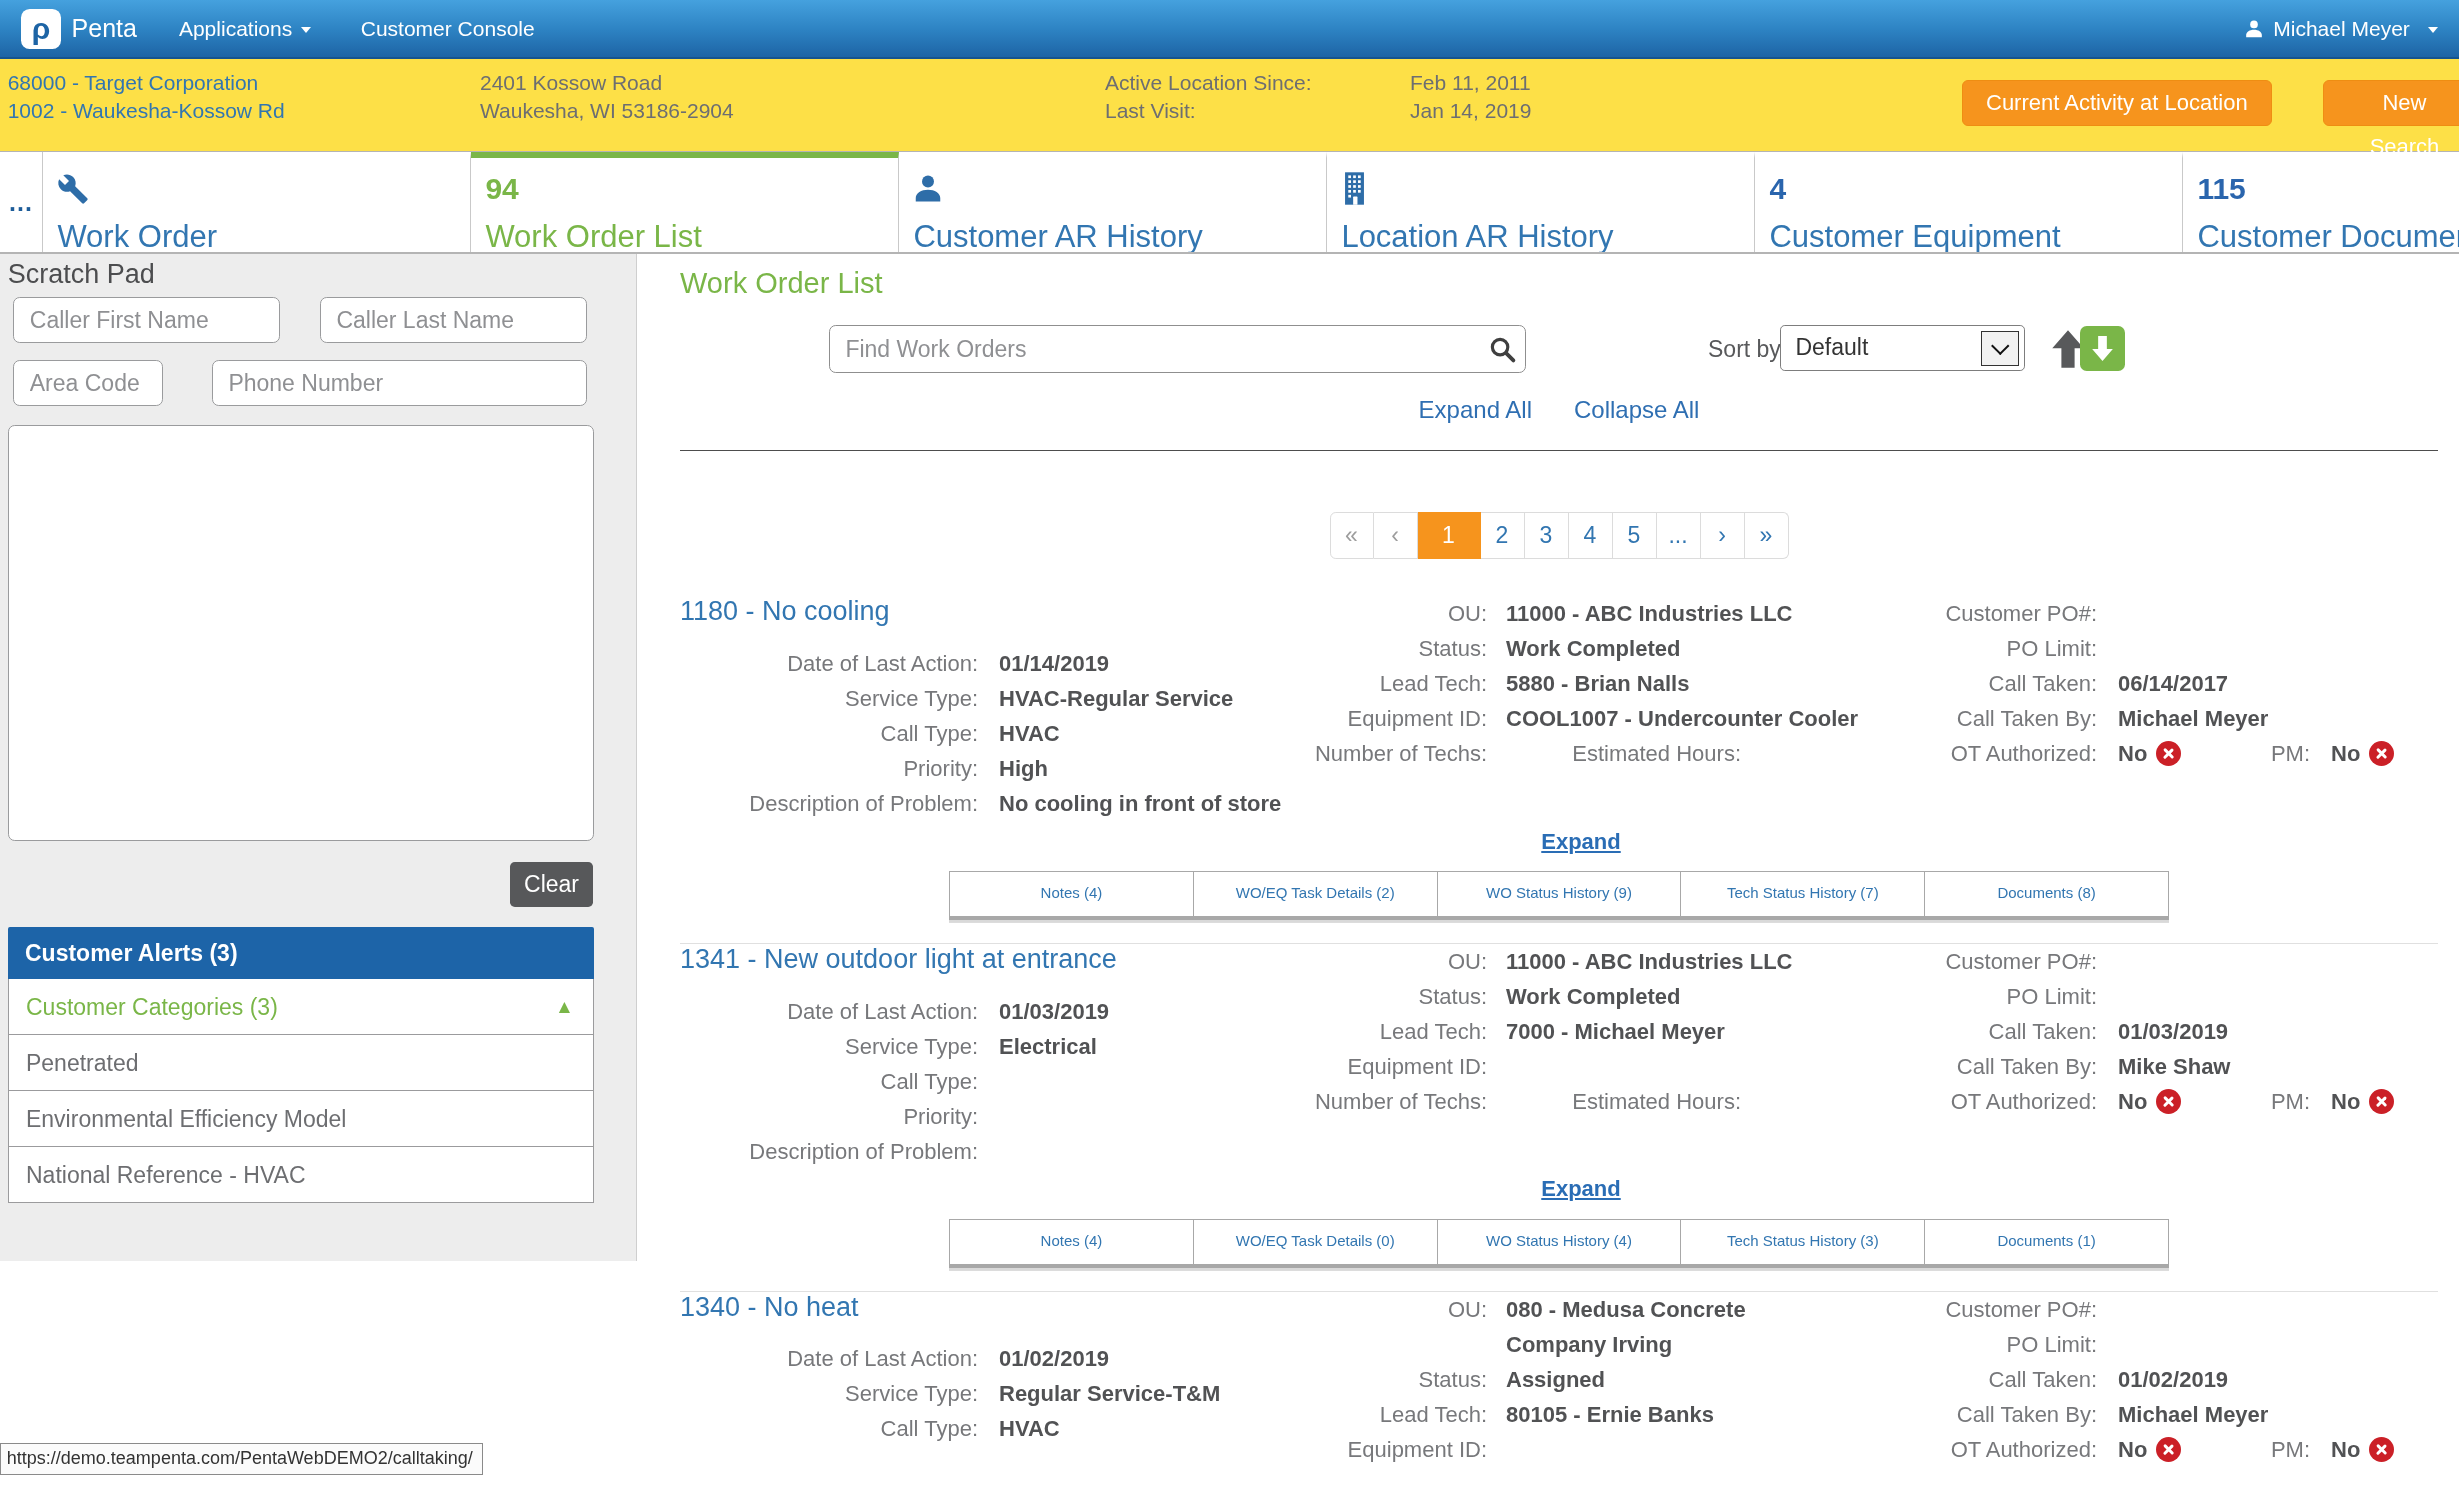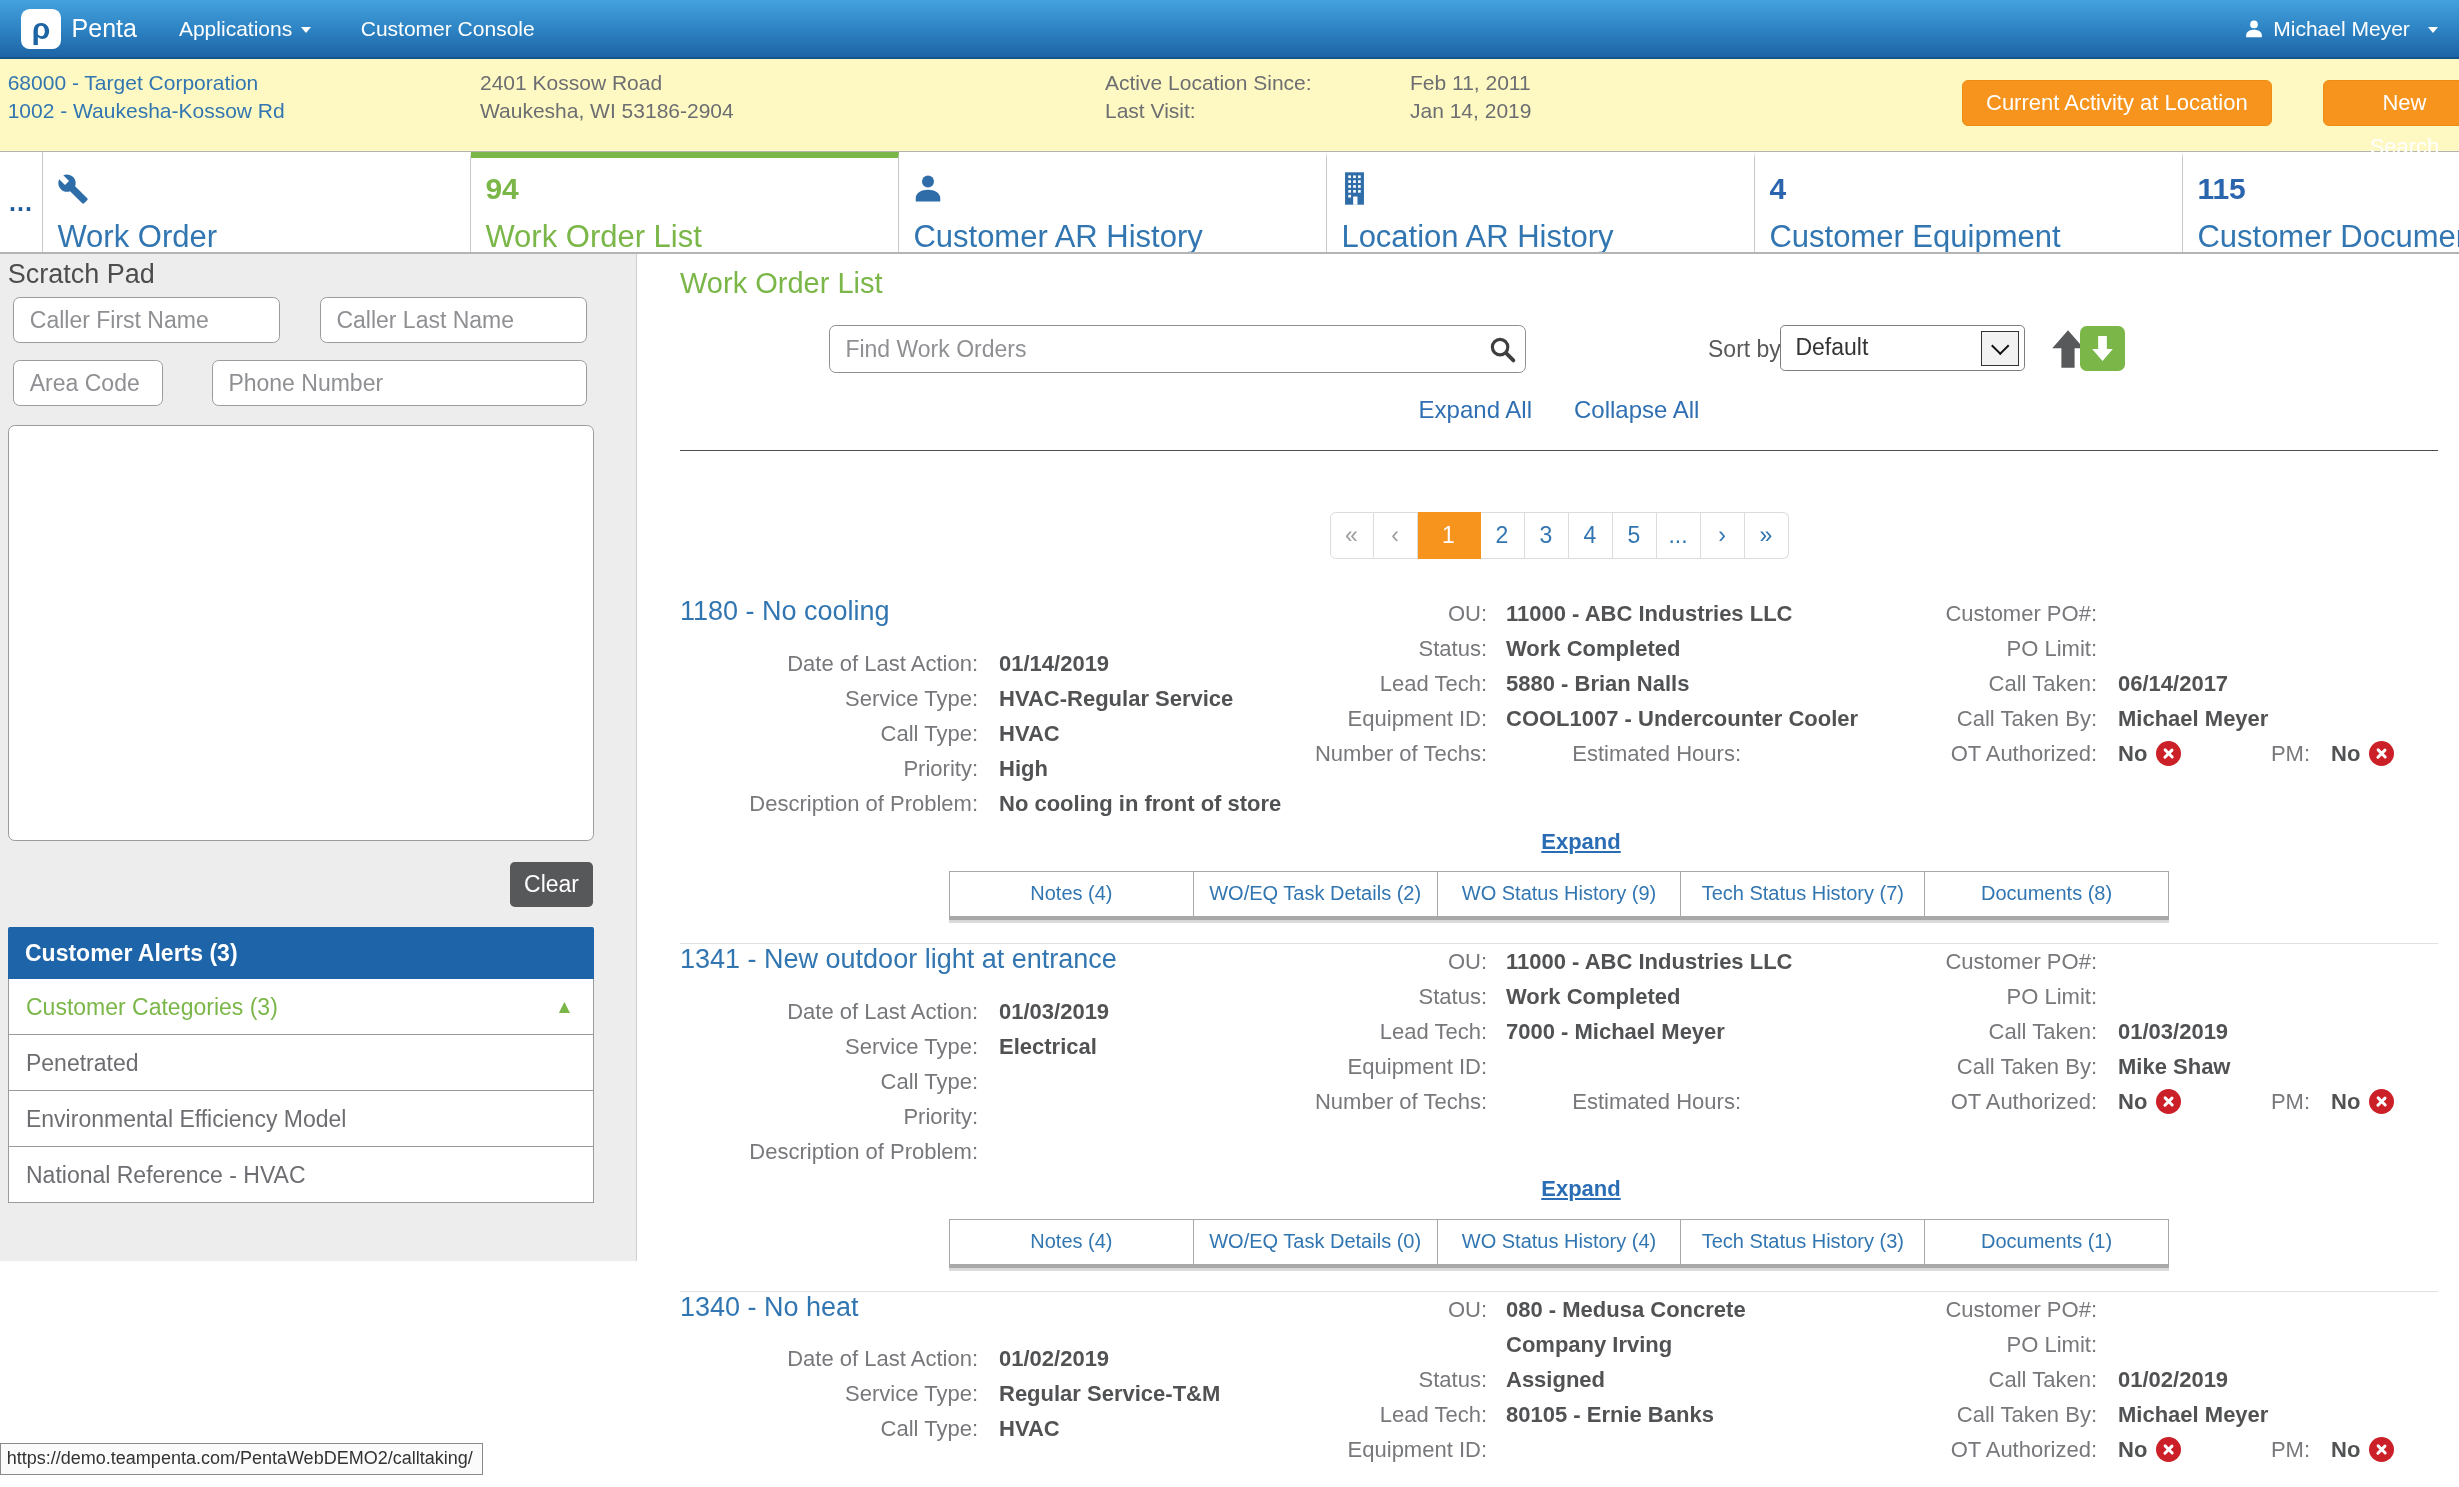--- a/index.html
+++ b/index.html
@@ -16,21 +16,21 @@
     align-items:center; justify-content:center; margin-right:10.6px; }
   .logo-glyph { color:#1d64a5; font-size:30px; font-weight:bold; line-height:1; }
   .brand { color:#fff; font-size:25px; margin-right:42px; }
   .topnav-item { color:#fff; font-size:21px; margin-right:50px; display:flex; align-items:center; }
   .caret-down { width:0; height:0; border-left:5.8px solid transparent; border-right:5.8px solid transparent;
     border-top:6.7px solid #fff; display:inline-block; margin-left:8.6px; margin-top:2.9px; }
   .topbar-spacer { flex:1; }
   .user-menu { display:flex; align-items:center; color:#fff; font-size:21px; gap:9.6px; }
 
   
-  .infobar { height:92px; position:relative; background:#fef9c3; }
+  .infobar { height:92px; position:relative; background:#fde047; }
   .info-links { position:absolute; left:7.7px; top:9.6px; line-height:28px; font-size:21px; }
   .info-links a { color:#3276b1; display:block; }
   .info-address { position:absolute; left:480px; top:9.6px; line-height:28px; font-size:21px; color:#6d6e71; }
   .visit-labels { position:absolute; left:1105px; top:9.6px; line-height:28px; font-size:21px; color:#6d6e71; }
   .visit-values { position:absolute; left:1410px; top:9.6px; line-height:28px; font-size:21px; color:#6d6e71; }
   .btn-orange { position:absolute; top:21px; height:46px; background:#f6941d; border:1px solid #ef8d12;
     border-radius:6px; color:#fff; font-size:22px; text-align:center; line-height:44px; padding:0 23px; }
   .btn-activity { left:1962px; }
   .btn-newsearch { left:2323px; width:163px; }
 
@@ -129,21 +129,21 @@
   .redx { width:25px; height:25px; background:#cb2027; border-radius:50%; display:inline-block;
     position:relative; margin-left:8.6px; }
   .redx::before,.redx::after { content:""; position:absolute; left:5.8px; top:11px; width:13.4px; height:3.3px;
     background:#fff; border-radius:1.9px; }
   .redx::before { transform:rotate(45deg); }
   .redx::after { transform:rotate(-45deg); }
   .wo-expand { width:1758px; text-align:center; margin-top:7.7px; height:33px; }
   .wo-expand a { color:#2a6db5; font-weight:bold; text-decoration:underline; font-size:22px;margin-left:44px; }
   .wo-tabs { width:1220px; margin:9.6px auto 0 auto; display:flex; border:1.9px solid #a8a8a8;
     border-bottom-width:4.8px; box-shadow:0 2.9px 0 #d9d9d9; }
-  .wo-tab { flex:1; text-align:center; height:44px; line-height:42px; font-size:20px; color:#3276b1;
+  .wo-tab { flex:1; text-align:center; height:44px; line-height:42px; font-size:15px; color:#3276b1;
     border-right:1.9px solid #a8a8a8; background:#fff; }
   .wo-tab:last-child { border-right:none; }
 
   
   .status-tip { position:absolute; left:0; bottom:12px; background:#fbfbfb; border:1.9px solid #8a8a8a;
     font-size:18px; color:#333; padding:3.8px 9.6px 4.8px 5.8px; }
 
   svg { display:block; }
 </style>
 </head>

